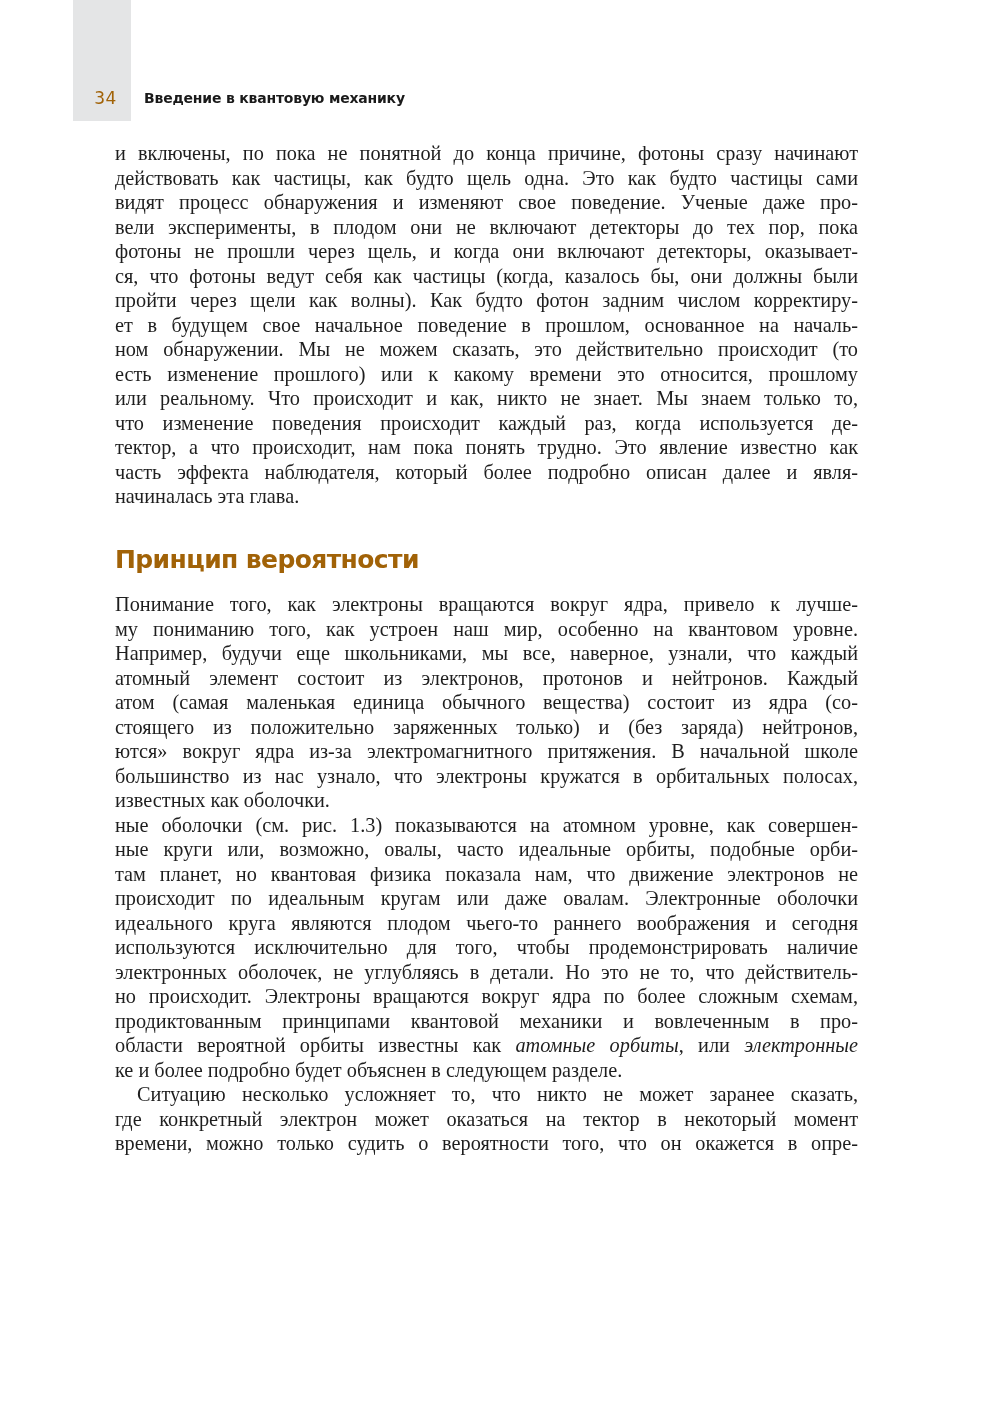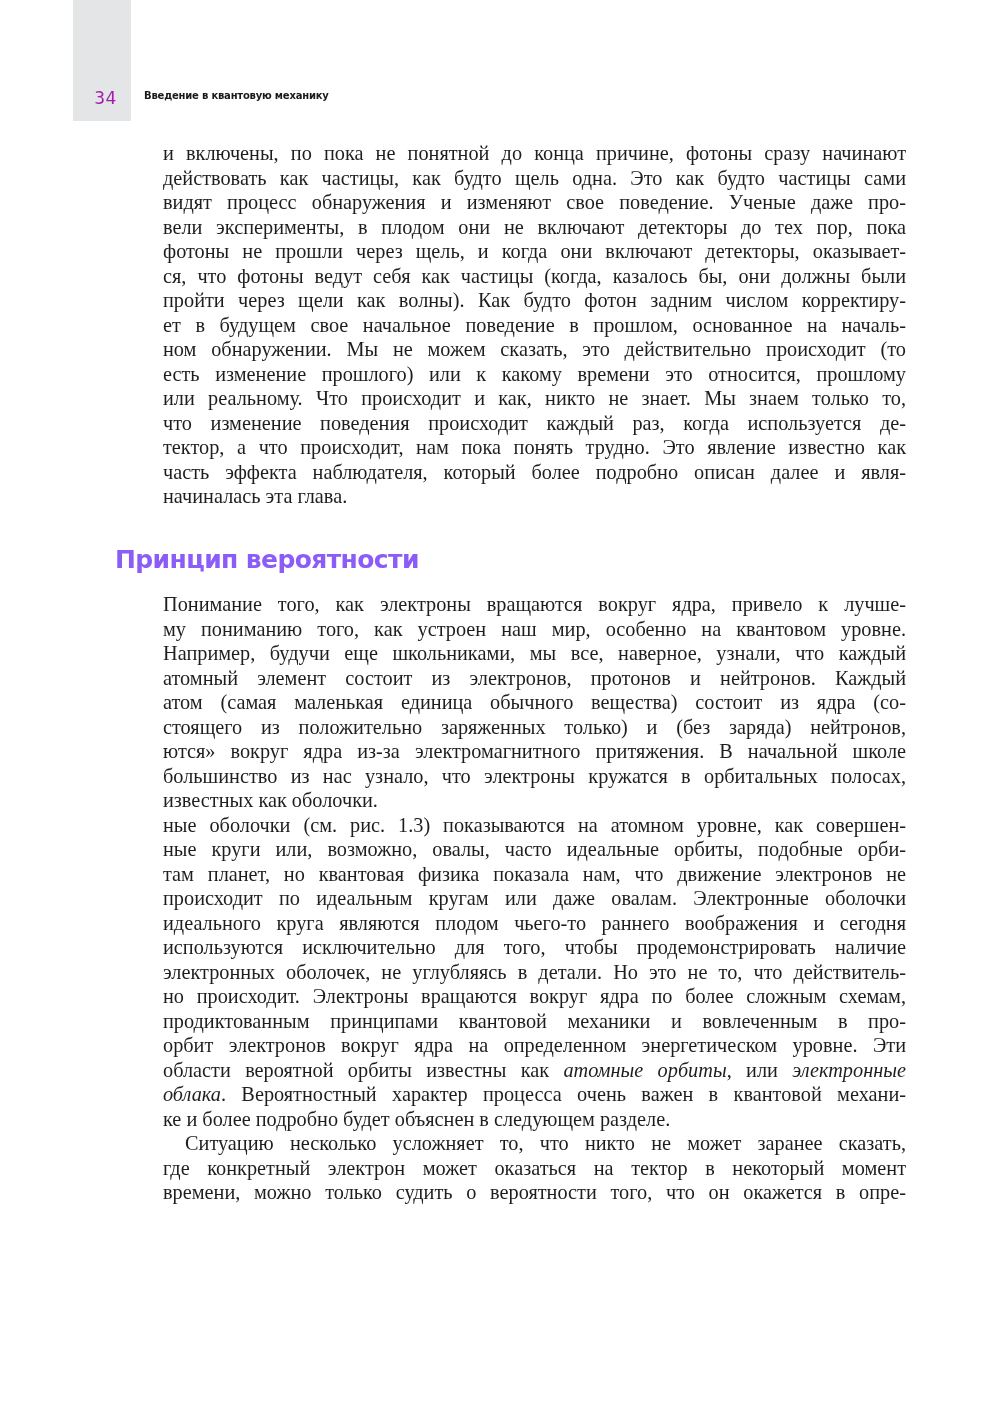--- a/index.html
+++ b/index.html
@@ -3,41 +3,41 @@
 <meta charset="utf-8">
 <style>
   html, body { margin: 0; padding: 0; background: #ffffff; }
   body { width: 1000px; height: 1401px; position: relative; overflow: hidden; }
   .page-band {
     position: absolute; left: 73px; top: 0; width: 58px; height: 121px;
     background: #e4e5e6;
   }
   .page-number {
     position: absolute; left: 73px; top: 88px; width: 65px; text-align: center;
-    font-family: "DejaVu Sans", sans-serif; font-size: 17px; color: #a21caf;
+    font-family: "DejaVu Sans", sans-serif; font-size: 17px; color: #a16207;
     letter-spacing: 0.5px;
   }
   .running-head {
     position: absolute; left: 144px; top: 90px;
-    font-family: "DejaVu Sans", sans-serif; font-weight: bold; font-size: 10px;
+    font-family: "DejaVu Sans", sans-serif; font-weight: bold; font-size: 14px;
     color: #1a1a1a; letter-spacing: -0.2px;
   }
   .text-block {
     position: absolute; left: 115px; width: 743px;
     font-family: "Liberation Serif", serif; font-size: 20.3px; line-height: 24.5px;
-    color: #1e1e1e; text-align: justify; hyphens: manual; margin-left: 48px;
+    color: #1e1e1e; text-align: justify; hyphens: manual;
   }
   .text-block p { margin: 0; }
   .text-block p.indent { text-indent: 22px; }
   .block-1 { top: 141px; }
   .block-2 { top: 592px; }
   .section-heading {
     position: absolute; left: 115px; top: 545px; margin: 0;
     font-family: "DejaVu Sans", sans-serif; font-weight: bold; font-size: 25px;
-    color: #8b5cf6; letter-spacing: -0.6px;
+    color: #a16207; letter-spacing: -0.6px;
   }
   .line { display: block; text-align: justify; text-align-last: justify; white-space: nowrap; }
   .line.last { text-align-last: left; }
   em { font-style: italic; }
 </style>
 </head>
 <body>
 
 <div class="page-band"></div>
 <div class="page-number">34</div>
@@ -80,25 +80,23 @@
   <p class="indent" id="p2" style="text-indent: 0px;">
       <span class="line">ные оболочки (см. рис. 1.3) показываются на атомном уровне, как совершен-</span>
       <span class="line">ные круги или, возможно, овалы, часто идеальные орбиты, подобные орби-</span>
       <span class="line">там планет, но квантовая физика показала нам, что движение электронов не</span>
       <span class="line">происходит по идеальным кругам или даже овалам. Электронные оболочки</span>
       <span class="line">идеального круга являются плодом чьего-то раннего воображения и сегодня</span>
       <span class="line">используются исключительно для того, чтобы продемонстрировать наличие</span>
       <span class="line">электронных оболочек, не углубляясь в детали. Но это не то, что действитель-</span>
       <span class="line">но происходит. Электроны вращаются вокруг ядра по более сложным схемам,</span>
       <span class="line">продиктованным принципами квантовой механики и вовлеченным в про-</span>
-      <span class="line">орбит электронов вокруг ядра на определенном энергетическом уровне. Эти</span>
     </p>
   <p>
     <span class="line"><span>области вероятной орбиты известны как </span><em>атомные орбиты</em><span>, или </span><em>электронные</em></span>
-    <span class="line"><em>облака</em><span>. Вероятностный характер процесса очень важен в квантовой механи-</span></span>
     <span class="line last">ке и более подробно будет объяснен в следующем разделе.</span>
   </p>
   <p class="indent" id="p3" style="text-indent: 0px;">
       <span class="line" style="padding-left: 22px;">Ситуацию несколько усложняет то, что никто не может заранее сказать,</span>
       <span class="line">где конкретный электрон может оказаться на тектор в некоторый момент</span>
       <span class="line">времени, можно только судить о вероятности того, что он окажется в опре-</span>
     </p>
 </div>
 
 </body></html>

